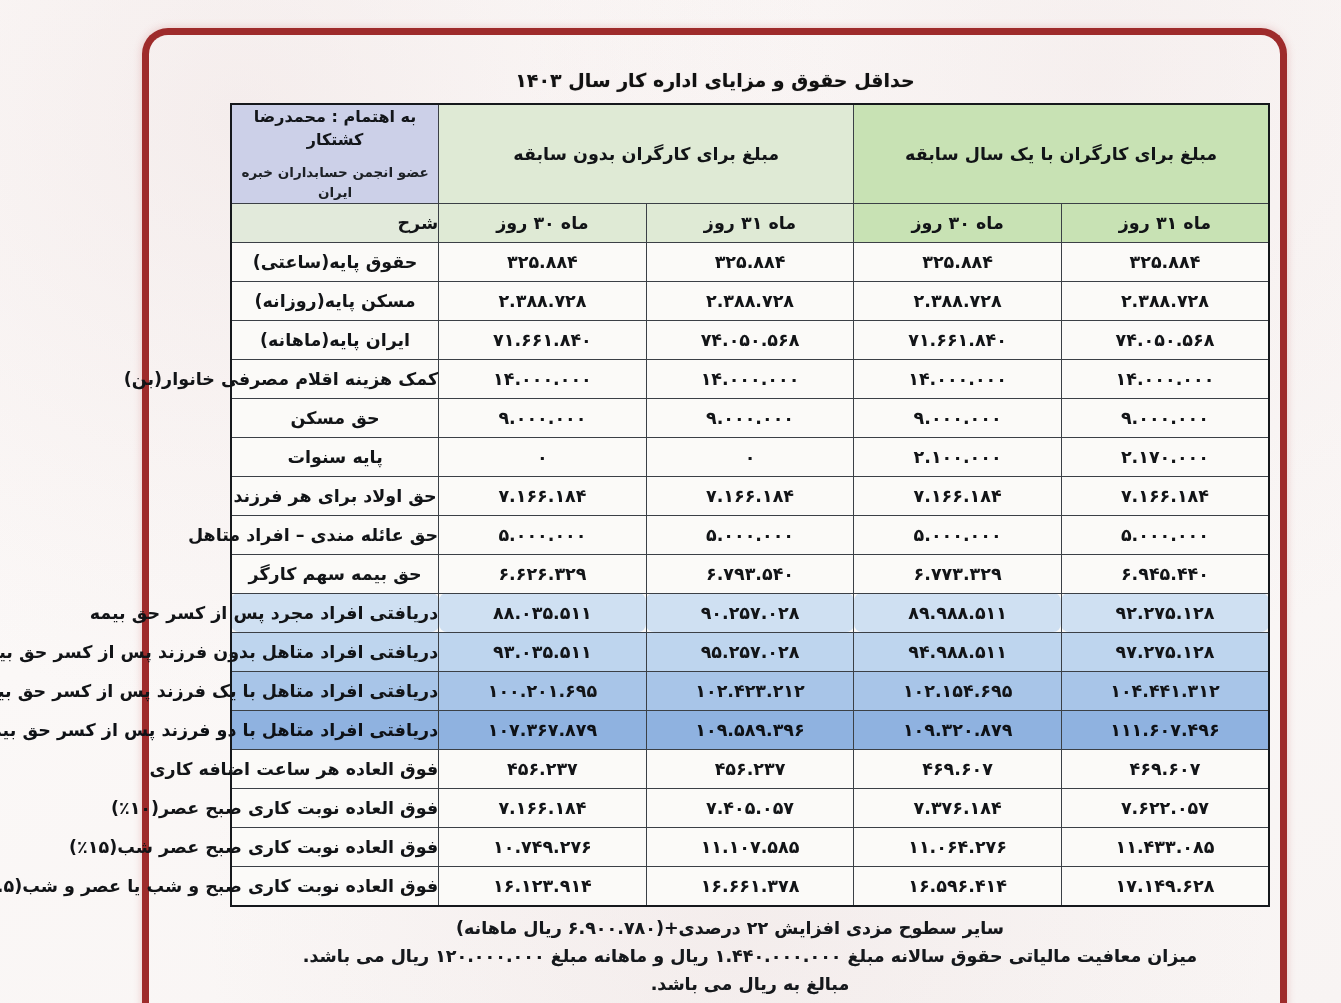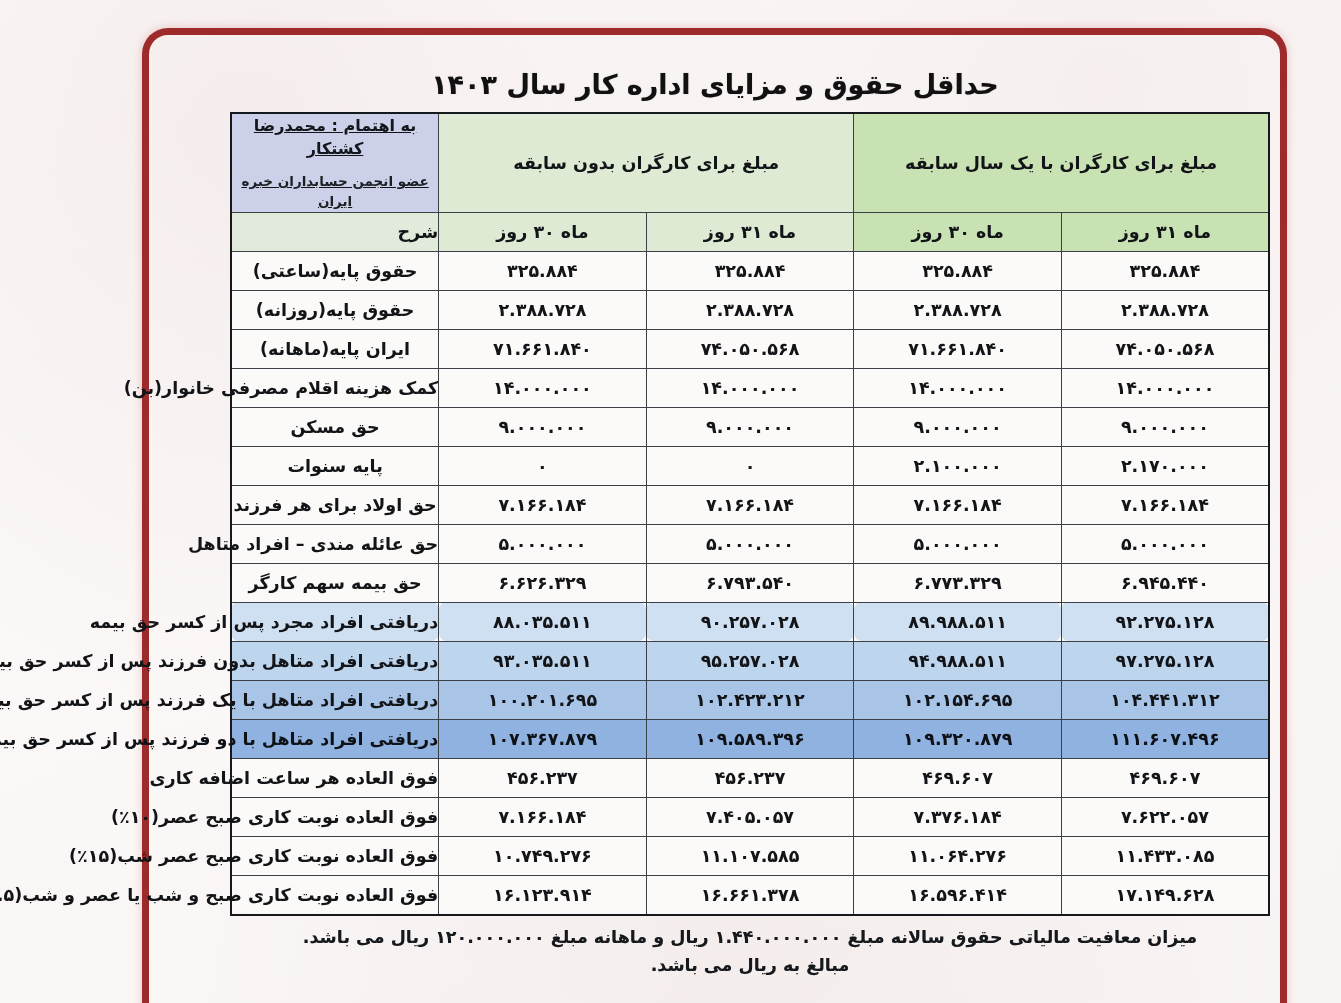--- a/index.html
+++ b/index.html
@@ -45,21 +45,21 @@
 
   .content {
     position: absolute;
     left: 160px;
     top: 40px;
     width: 1110px;
   }
 
   .title {
     text-align: center;
-    font-size: 27px;
+    font-size: 19px;
     font-weight: bold;
     color: #111111;
     letter-spacing: 0px;
     margin: 29px 0 12px 0;
     direction: rtl;
     text-shadow: 0 0 1px rgba(0,0,0,0.35);
   }
 
   table.wage {
     border-collapse: collapse;
@@ -81,21 +81,20 @@
   }
 
   
   th.hdr-credit {
     background: #ccd0e8;
     text-align: center;
     line-height: 1.45;
     padding: 6px 8px;
     font-weight: bold;
     font-size: 15px;
-    text-decoration: underline;
   }
   th.hdr-credit .l1 { font-size: 16px; display:block; color:#13161a; }
   th.hdr-credit .l2 { font-size: 13.5px; display:block; color:#1d2126; margin-top:12px; }
 
   th.hdr-green-dark {
     background: #c8e2b4;
     text-align: center;
     font-weight: bold;
     font-size: 17px;
   }
@@ -203,21 +202,21 @@
           <td class="num">۳۲۵.۸۸۴</td>
           <td class="num">۳۲۵.۸۸۴</td>
           <td class="num">۳۲۵.۸۸۴</td>
           <td class="desc">حقوق پایه(ساعتی)</td>
         </tr>
         <tr>
           <td class="num">۲.۳۸۸.۷۲۸</td>
           <td class="num">۲.۳۸۸.۷۲۸</td>
           <td class="num">۲.۳۸۸.۷۲۸</td>
           <td class="num">۲.۳۸۸.۷۲۸</td>
-          <td class="desc">حقوق پایه(روزانه)</td>
+          <td class="desc">مسکن پایه(روزانه)</td>
         </tr>
         <tr>
           <td class="num">۷۴.۰۵۰.۵۶۸</td>
           <td class="num">۷۱.۶۶۱.۸۴۰</td>
           <td class="num">۷۴.۰۵۰.۵۶۸</td>
           <td class="num">۷۱.۶۶۱.۸۴۰</td>
           <td class="desc">ایران پایه(ماهانه)</td>
         </tr>
         <tr>
           <td class="num">۱۴.۰۰۰.۰۰۰</td>
@@ -314,17 +313,18 @@
           <td class="num">۱۷.۱۴۹.۶۲۸</td>
           <td class="num">۱۶.۵۹۶.۴۱۴</td>
           <td class="num">۱۶.۶۶۱.۳۷۸</td>
           <td class="num">۱۶.۱۲۳.۹۱۴</td>
           <td class="desc">فوق العاده نوبت کاری صبح و شب یا عصر و شب(۲۲.۵٪)</td>
         </tr>
       </tbody>
   </table>
 
   <div class="notes">
+    <div class="note n1">سایر سطوح مزدی افزایش ۲۲ درصدی+(۶.۹۰۰.۷۸۰ ریال ماهانه)</div>
     <div class="note n2">میزان معافیت مالیاتی حقوق سالانه مبلغ ۱.۴۴۰.۰۰۰.۰۰۰ ریال و ماهانه مبلغ ۱۲۰.۰۰۰.۰۰۰ ریال می باشد.</div>
     <div class="note n3">مبالغ به ریال می باشد.</div>
   </div>
 
 </div>
 
 </body></html>

